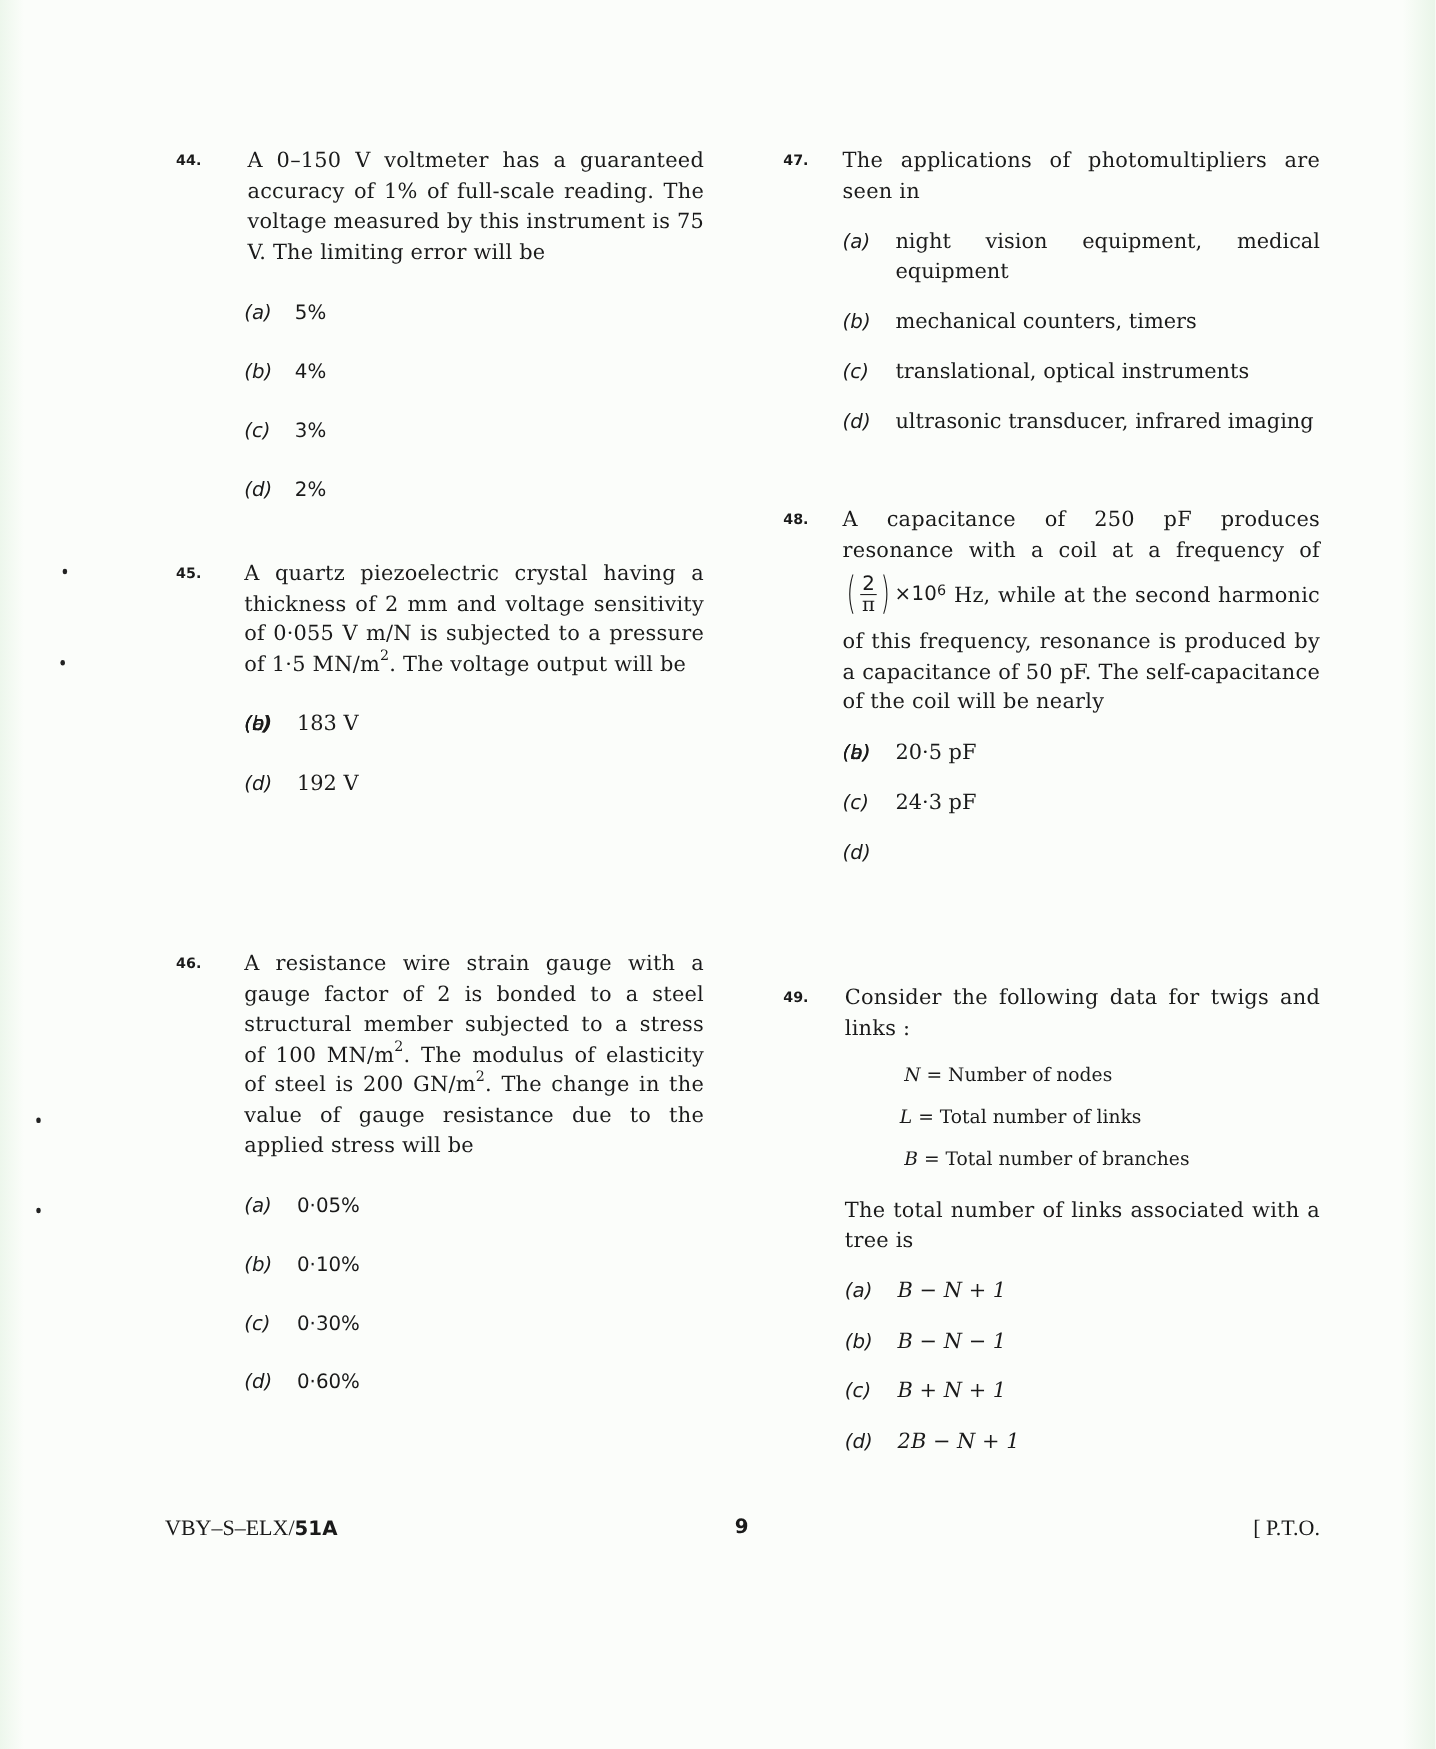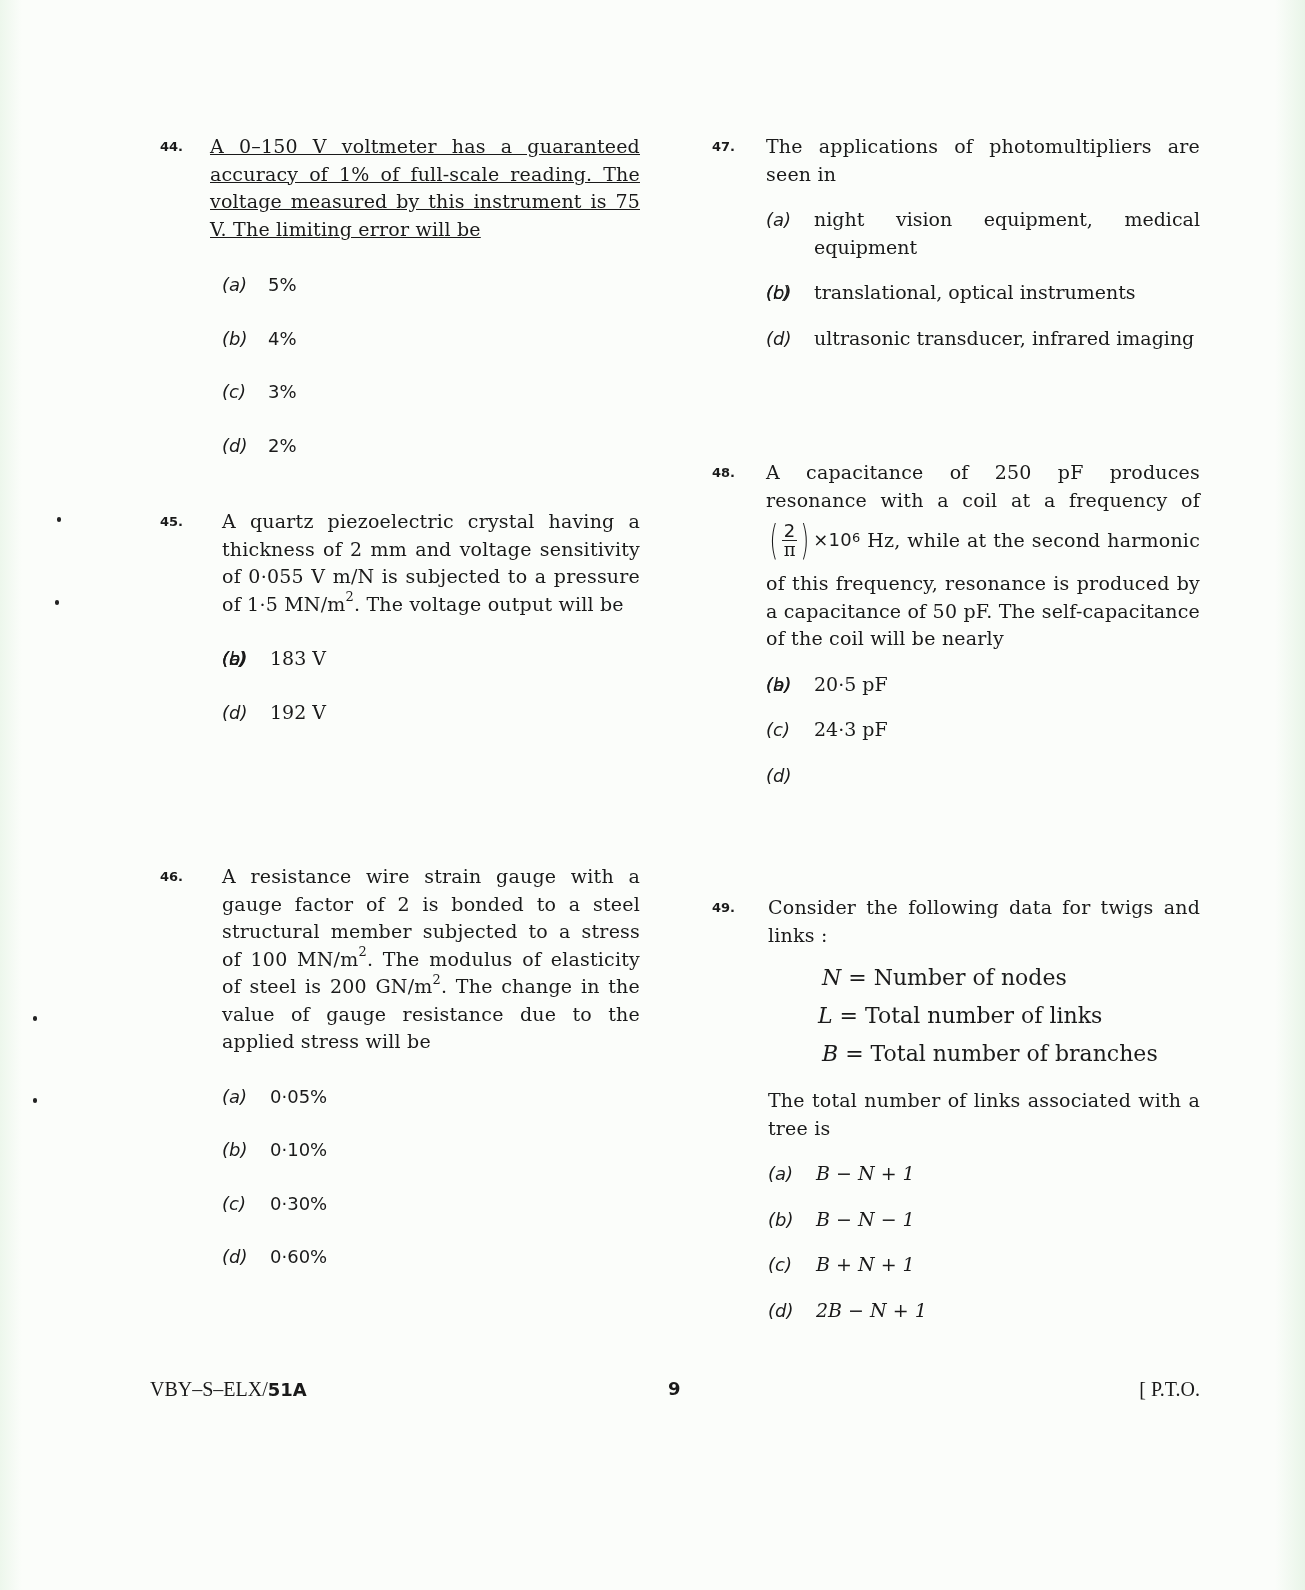--- a/index.html
+++ b/index.html
@@ -44,21 +44,21 @@
     sup { font-size: 13px; line-height: 0; position: relative; top: -2px; }
 
     .frac {
       display: inline-flex; align-items: center; vertical-align: middle;
       font-family: "DejaVu Sans", sans-serif; font-size: 18px;
     }
     .paren { font-size: 40px; font-weight: 200; line-height: 1; transform: scaleX(0.55); display: inline-block; }
     .frac-inner { display: inline-flex; flex-direction: column; align-items: center; line-height: 18px; }
     .frac-inner .num { border-bottom: 1px solid #222; padding: 0 2px; }
 
-    .defs { margin-left: 110px; font-size: 22px; line-height: 38px; }
+    .defs { margin-left: 110px; font-size: 17px; line-height: 38px; }
     .defs i { font-style: italic; }
 
     .footer {
       position: absolute; top: 1378px; left: 150px; width: 1050px; height: 32px;
       font-family: "Liberation Serif", serif; font-size: 20px;
     }
     .footer .code { position: absolute; left: 0; top: 0; }
     .footer .code b { font-family: "DejaVu Sans", sans-serif; font-weight: bold; font-size: 18px; }
     .footer .pg { position: absolute; left: 518px; top: 0; font-family: "DejaVu Sans", sans-serif; font-weight: bold; font-size: 18px; }
     .footer .pto { position: absolute; right: 0; top: 0; }
@@ -67,21 +67,21 @@
   </style>
 </head>
 <body>
 
 <div class="page-tint"></div>
 
 <div class="col col-left">
 
   <div class="q" style="top:133px;">
     <span class="q-num">44.</span>
-    <div class="q-text" style="margin-left:50px;text-decoration:underline;">
+    <div class="q-text" style="margin-left:65px;">
       <span>A 0–150 V voltmeter has a guaranteed accuracy of 1% of full-scale reading. The voltage measured by this instrument is 75 V. The limiting error will be</span>
     </div>
     <div class="opts" style="margin-top:28px;">
       <div class="opt" style="margin-bottom:26px;">
         <span class="opt-label">(a)</span>
         <span class="opt-text sans" style="margin-left:46px;">5%</span>
       </div>
       <div class="opt" style="margin-bottom:26px;">
         <span class="opt-label">(b)</span>
         <span class="opt-text sans" style="margin-left:46px;">4%</span>
@@ -153,20 +153,21 @@
     <div class="q-text" style="margin-left:54px;">
       <span>The applications of photomultipliers are seen in</span>
     </div>
     <div class="opts" style="margin-left:54px; margin-top:18px;">
       <div class="opt" style="margin-bottom:18px;">
         <span class="opt-label">(a)</span>
         <span class="opt-text">night vision equipment, medical equipment</span>
       </div>
       <div class="opt" style="margin-bottom:18px;">
         <span class="opt-label">(b)</span>
+        <span class="opt-text">mechanical counters, timers</span>
       </div>
       <div class="opt" style="margin-bottom:18px;">
         <span class="opt-label">(c)</span>
         <span class="opt-text">translational, optical instruments</span>
       </div>
       <div class="opt">
         <span class="opt-label">(d)</span>
         <span class="opt-text">ultrasonic transducer, infrared imaging</span>
       </div>
     </div>

